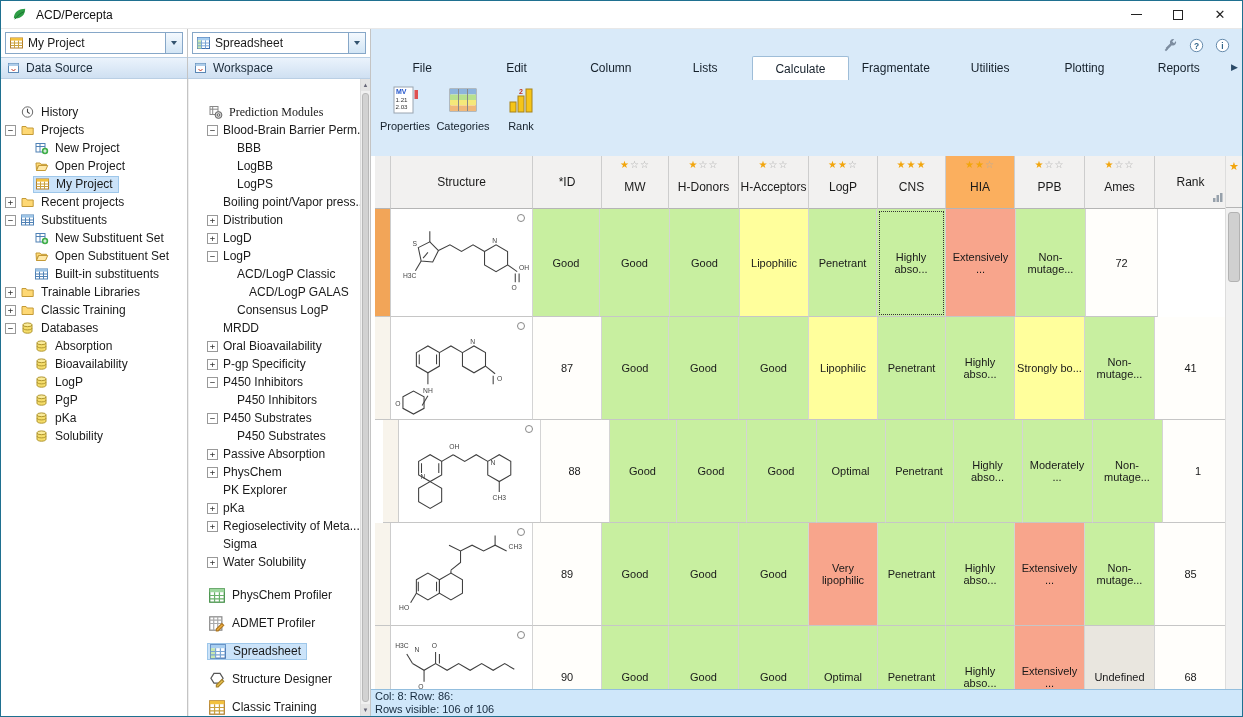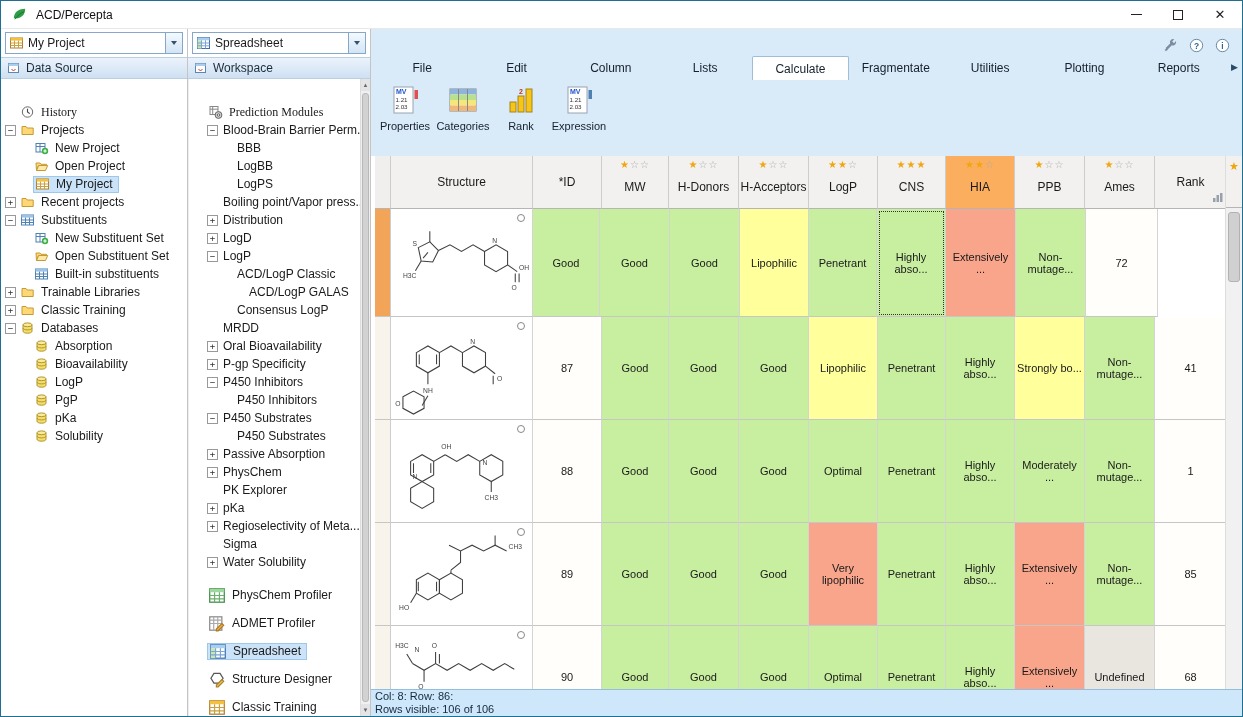--- a/index.html
+++ b/index.html
@@ -131,21 +131,21 @@
       <span class="phicon">
           <svg viewBox="0 0 14 14">
             <rect x="2" y="2.5" width="10" height="9" fill="#fff" stroke="#5a87b5"></rect>
             <rect x="2" y="2.5" width="10" height="2.5" fill="#aecdea"></rect>
             <path d="M5 8l2 2 2-2" stroke="#c0392b" fill="none"></path>
           </svg>
         </span>
       <span>Data Source</span>
     </div>
     <div class="tree" id="tree-datasource">
-        <div class="tree-item" style="padding-left: 4px; font-family: Liberation Serif, serif;">
+        <div class="tree-item" style="padding-left: 4px;">
           <span class="exp-sp"></span>
           <span class="ti-inner">
             <span class="ticon">
               <svg viewBox="0 0 14 14">
                 <circle cx="7" cy="7" r="5.2" fill="#fdfdfd" stroke="#6b6b6b"></circle>
                 <path d="M7 3.8V7l2.2 1.6" stroke="#444" fill="none" stroke-width="1.1"></path>
               </svg>
             </span>
             <span class="tlabel">History</span>
           </span>
@@ -707,32 +707,20 @@
           <div class="tool-btn">
             <span class="ticon32">
               <svg viewBox="0 0 30 30">
                 <rect x="4" y="17" width="6" height="10" fill="#f5c518" stroke="#a8821a"></rect>
                 <rect x="12" y="11" width="6" height="16" fill="#f5c518" stroke="#a8821a"></rect>
                 <rect x="20" y="4" width="6" height="23" fill="#f5c518" stroke="#a8821a"></rect>
                 <text x="13" y="9" font-size="7" font-weight="bold" fill="#c03020">2</text>
               </svg>
             </span>
             <span>Rank</span>
-          </div>
-          <div class="tool-btn">
-            <span class="ticon32">
-              <svg viewBox="0 0 30 30">
-                <rect x="4" y="2" width="19" height="26" fill="#fff" stroke="#9aa4b0"></rect>
-                <text x="6" y="9" font-size="7" font-weight="bold" fill="#2255cc">MV</text>
-                <text x="5.5" y="17" font-size="6.2" fill="#333">1.21</text>
-                <text x="5.5" y="24" font-size="6.2" fill="#333">2.03</text>
-                <rect x="24.5" y="5" width="3.5" height="9" fill="#4f81b5"></rect>
-              </svg>
-            </span>
-            <span>Expression</span>
           </div>
         </div>
     </div>
 
     <div class="table-area">
       <div class="thead" id="thead">
           <div class="th-marker"></div>
           <div class="th nostars" style="width: 142px;">
             <span class="hlabel">Structure</span>
           </div>
@@ -844,21 +832,21 @@
             <div class="cell c-green" style="width: 67px;">Good</div>
             <div class="cell c-green" style="width: 70px;">Good</div>
             <div class="cell c-green" style="width: 70px;">Good</div>
             <div class="cell c-yellow" style="width: 69px;">Lipophilic</div>
             <div class="cell c-green" style="width: 68px;">Penetrant</div>
             <div class="cell c-green" style="width: 69px;">Highly abso...</div>
             <div class="cell c-yellow" style="width: 70px;">Strongly bo...</div>
             <div class="cell c-green" style="width: 70px;">Non-mutage...</div>
             <div class="cell c-white" style="width: 72px;">41</div>
           </div>
-          <div class="trow" style="height: 103px;">
+          <div class="trow" style="height: 103px; justify-content: center;">
             <div class="marker"></div>
             <div class="cell struct" style="width: 142px;">
               <svg viewBox="0 0 142 100" width="138" height="96">
                 <g fill="none" stroke="#3f3f3f" stroke-width="1.1">
                   <polygon points="18,40 30,33 42,40 42,54 30,61 18,54"></polygon>
                   <path d="M21,42 21,52 M39,42 39,52"></path>
                   <path d="M42,40 54,33"></path>
                   <path d="M54,33 66,40 78,33 90,40"></path>
                   <polygon points="90,40 102,33 114,40 114,54 102,61 90,54"></polygon>
                   <path d="M102,61 102,72"></path>

